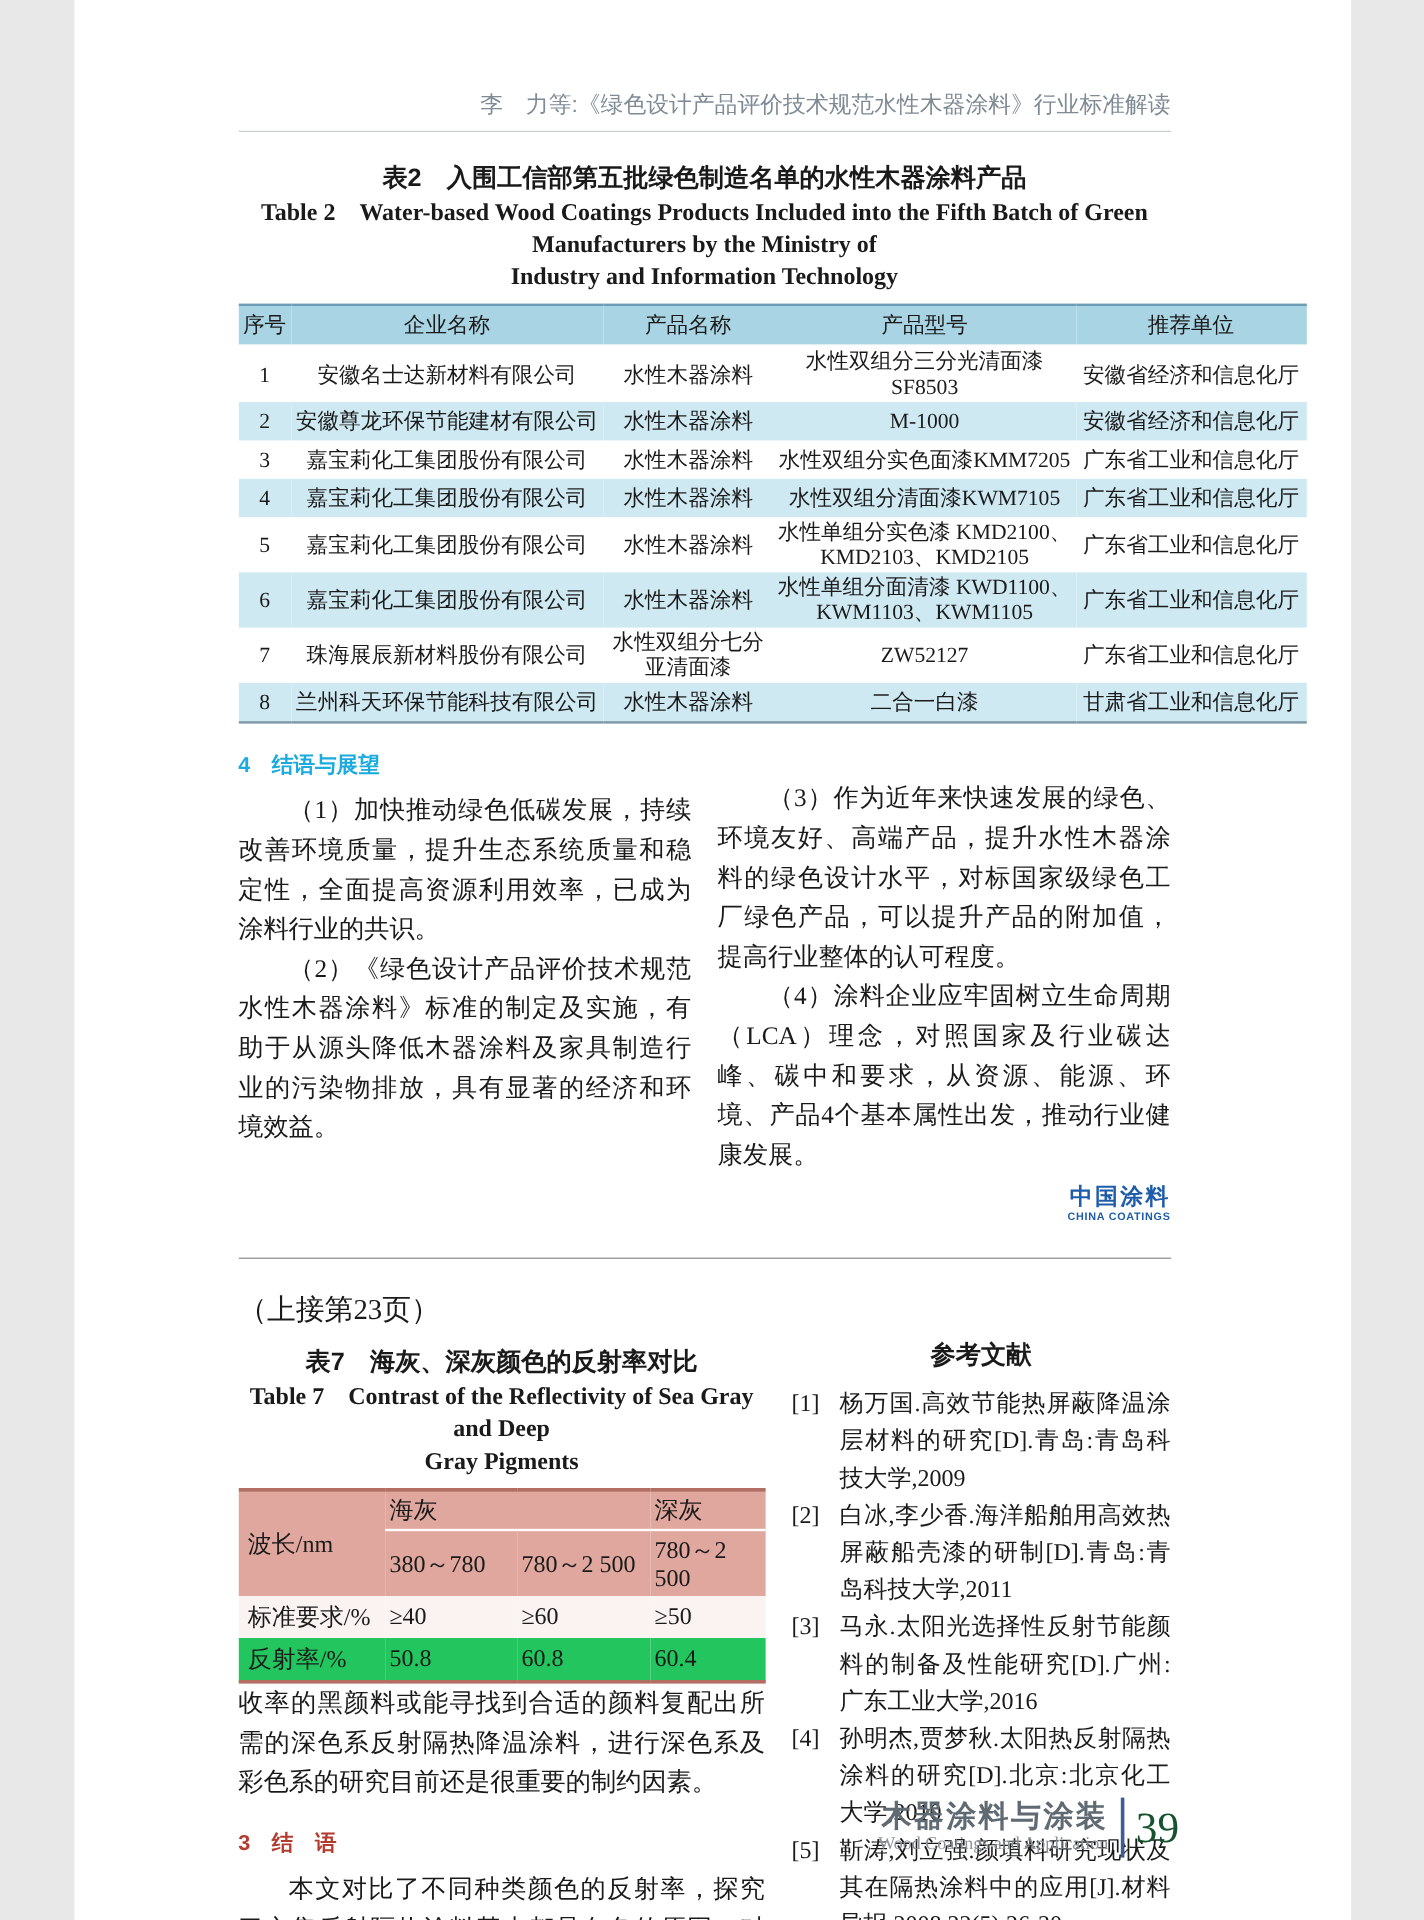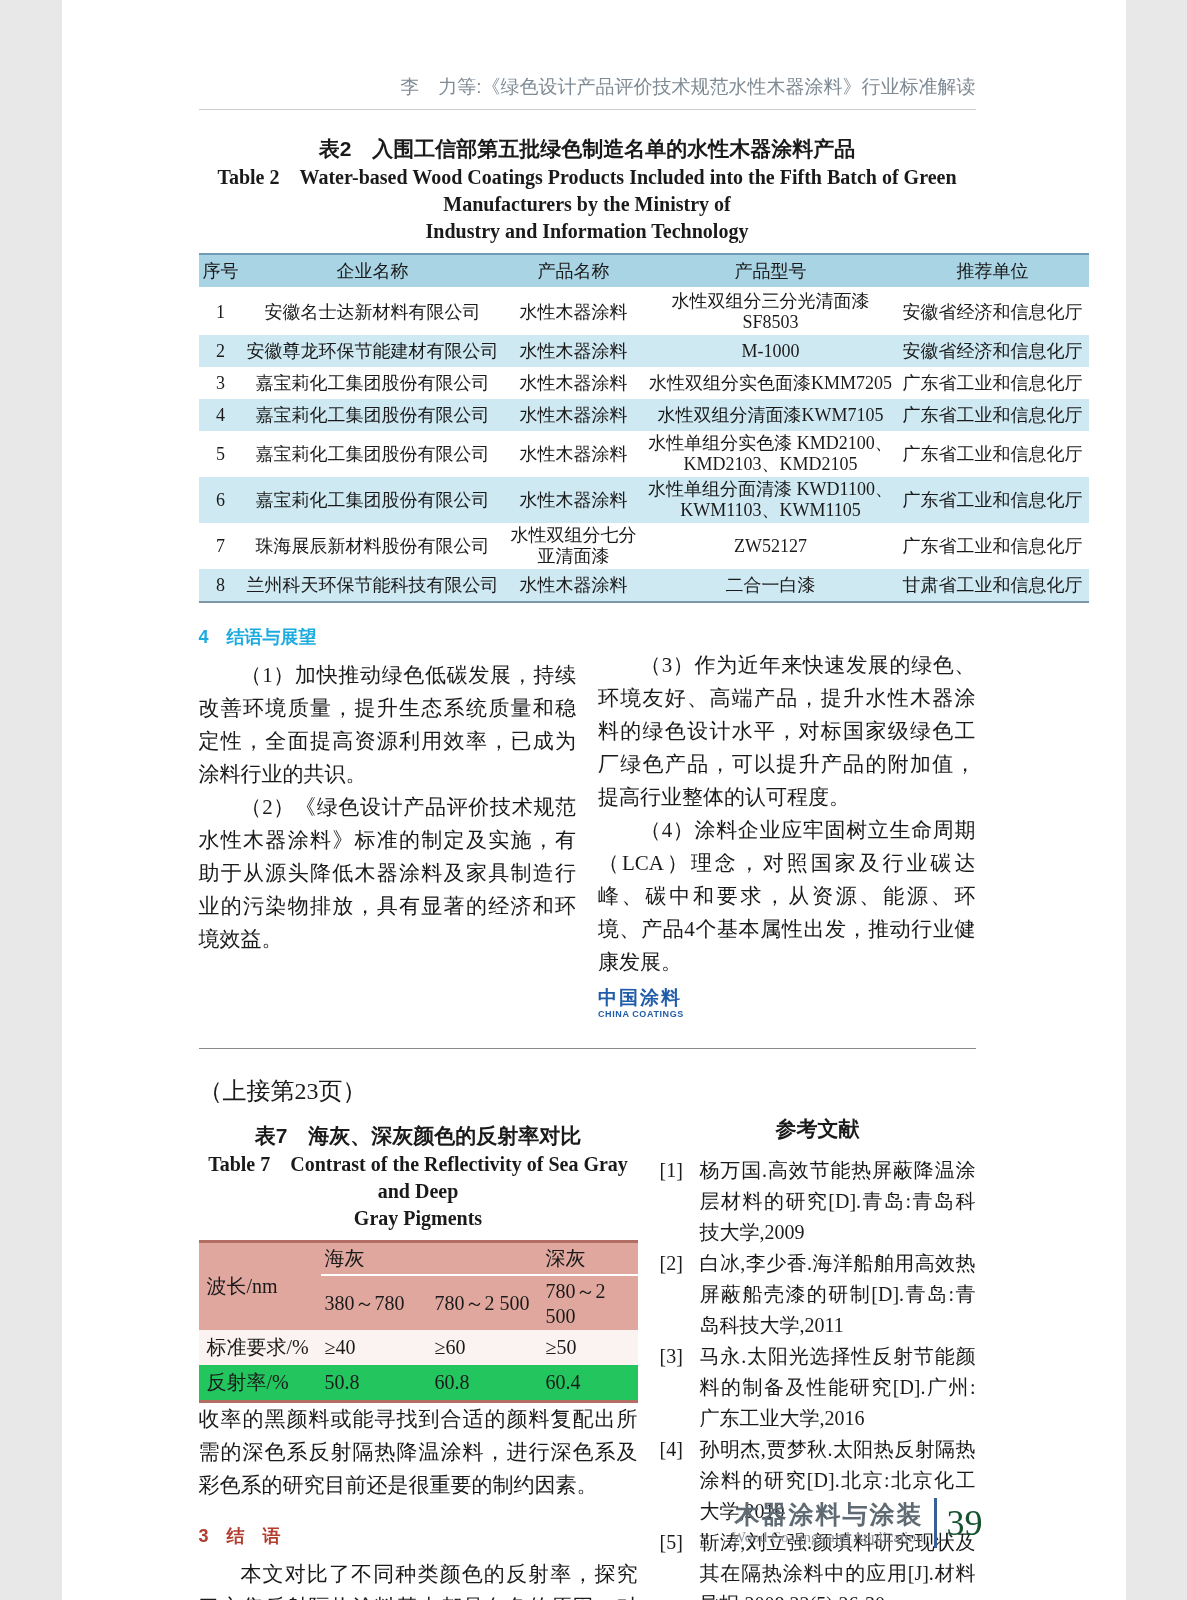--- a/index.html
+++ b/index.html
@@ -53,21 +53,21 @@
   .sec-red{color:#b23c2d;}
   p.body{
     margin:0;font-size:21px;line-height:33px;
     text-align:justify;text-indent:2em;
   }
   p.body.noindent{text-indent:0;}
   .col-pad-top{padding-top:46px;}
   .col-pad-top2{padding-top:40px;}
 
   
-  .logo{margin-top:8px;font-family:"Liberation Sans","DejaVu Sans",sans-serif;}
+  .logo{text-align:right;margin-top:8px;font-family:"Liberation Sans","DejaVu Sans",sans-serif;}
   .logo .logo-cn{font-size:19px;font-weight:bold;color:#1f5ca9;letter-spacing:2px;line-height:22px;}
   .logo .logo-en{font-size:9px;font-weight:bold;color:#1f5ca9;letter-spacing:0.6px;line-height:11px;}
 
   
   .article-divider{margin-top:28px;border-top:1px solid #8a8a8a;height:0;}
 
   .continued-note{margin-top:26px;font-size:24px;}
 
   
   .t7-titles{margin-top:14px;text-align:center;}

